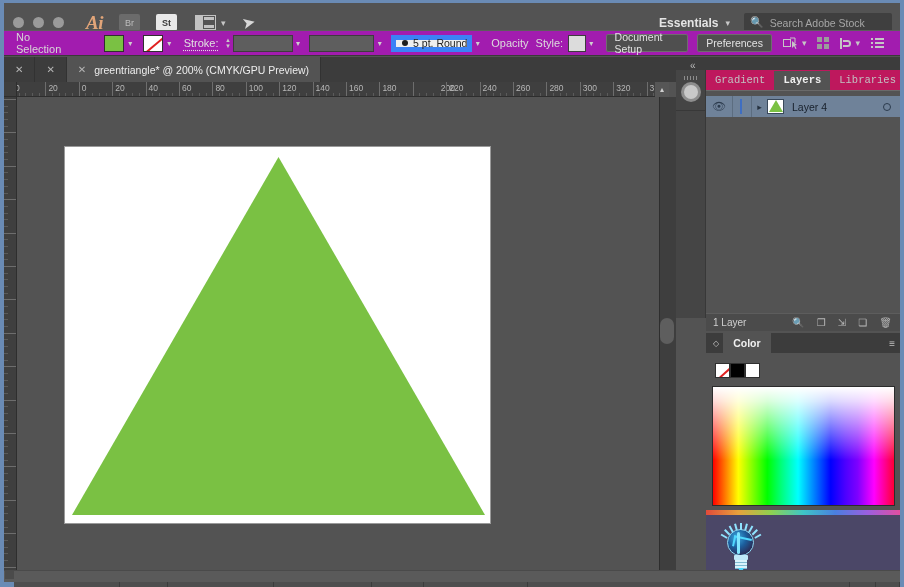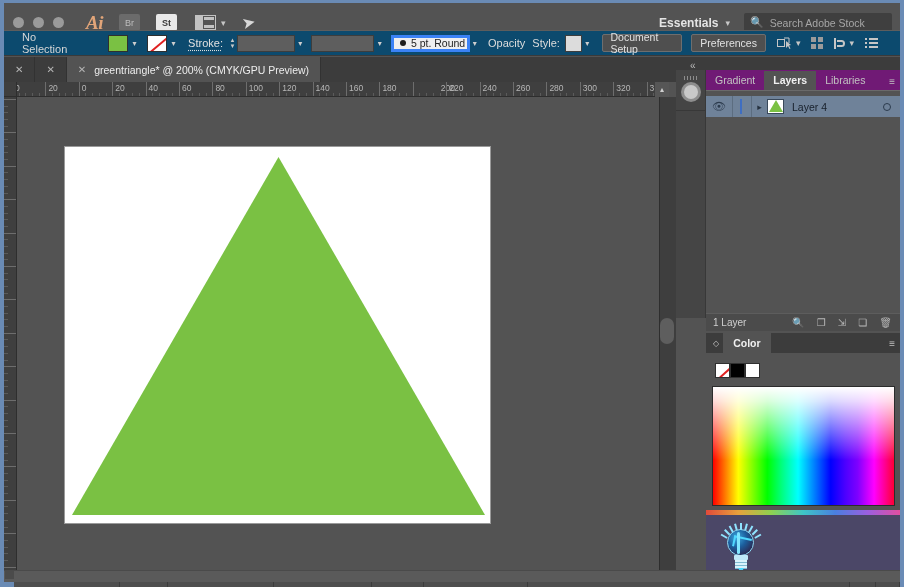--- a/index.html
+++ b/index.html
@@ -57,22 +57,22 @@
     margin-left:14px; margin-right:8px; width:148px; height:19px;
     background:#3f3f3f; border-radius:2px; display:flex; align-items:center;
     padding:0 6px; gap:6px;
   }
   .stock-search .mag { font-size:11px; color:#bdbdbd; }
   .stock-search .ph { font-size:10.5px; color:#a6a6a6; }
 
   
   .ctrlbar {
     position:absolute; left:4px; top:30px; width:896px; height:26px;
-    background:#0c4a6e; border-top:1px solid #5d5d5d; border-bottom:1px solid #3a3a3a;
-    display:flex; align-items:center; padding:0 18px; gap:0;
+    background:#a21caf; border-top:1px solid #5d5d5d; border-bottom:1px solid #3a3a3a;
+    display:flex; align-items:center; padding:0 12px; gap:0;
   }
   .ctrl-label { font-size:11px; color:#d6d6d6; }
   .swatch-grp { display:flex; align-items:center; margin-left:0; }
   .swatch {
     width:20px; height:17px; border:1px solid #2f2f2f;
   }
   .swatch.fill { background:#7ac143; }
   .swatch.none { background:#fff; position:relative; overflow:hidden; }
   .swatch.none::after {
     content:''; position:absolute; left:-3px; top:50%; width:30px; height:1.6px;
@@ -91,21 +91,21 @@
     align-items:center; justify-content:center; color:#c9c9c9;
     font-size:6px; line-height:6px; margin-left:5px;
   }
   .combo {
     height:17px; background:#5e5e5e; border:1px solid #3d3d3d;
     display:flex; align-items:center;
   }
   .combo.w1 { width:72px; }
   .combo.w2 { width:78px; margin-left:6px; }
   .combo.wwhite {
-    width:95px; background:#efefef; border:3px solid #3b82f6; color:#242424;
+    width:95px; background:#efefef; border:5px solid #3b82f6; color:#242424;
     font-size:10.5px; padding-left:6px; gap:5px; margin-left:6px;
   }
   .dotround { width:6px; height:6px; border-radius:50%; background:#1d1d1d; }
   .opacity-lbl { font-size:11px; color:#dcdcdc; margin-left:8px; }
   .style-lbl { font-size:11px; color:#dcdcdc; margin-left:7px; }
   .style-sw { width:21px; height:17px; background:#dcdcdc; border:1px solid #3d3d3d; margin-left:5px; }
   .pbtn {
     height:18px; border:1px solid #6e6e6e; border-radius:2px;
     background:#4f4f4f; color:#e2e2e2; font-size:10.5px;
     display:flex; align-items:center; padding:0 8px; margin-left:9px;
@@ -160,21 +160,21 @@
     content:''; position:absolute; left:3px; top:3px; width:14px; height:14px;
     border-radius:50%; background:#c9c9c9;
   }
   .rail-divider {
     position:absolute; left:676px; top:110px; width:30px; height:1px; background:#383838;
   }
 
   
   .panel-tabs {
     position:absolute; left:706px; top:70px; width:194px; height:20px;
-    display:flex; align-items:flex-end; background:#701a75;
+    display:flex; align-items:flex-end; background:#be185d;font-family:Liberation Mono, monospace;
   }
   .ptab {
     font-size:10.5px; color:#c2c2c2; padding:3px 9px 4px 9px;
   }
   .ptab.active { background:#535353; color:#f0f0f0; font-weight:bold; }
   .panel-menu { margin-left:auto; margin-right:5px; color:#c0c0c0; font-size:10px; padding-bottom:3px; }
 
   .layers-body {
     position:absolute; left:706px; top:90px; width:194px; height:225px;
     background:#535353; border-top:1px solid #6a6a6a;

